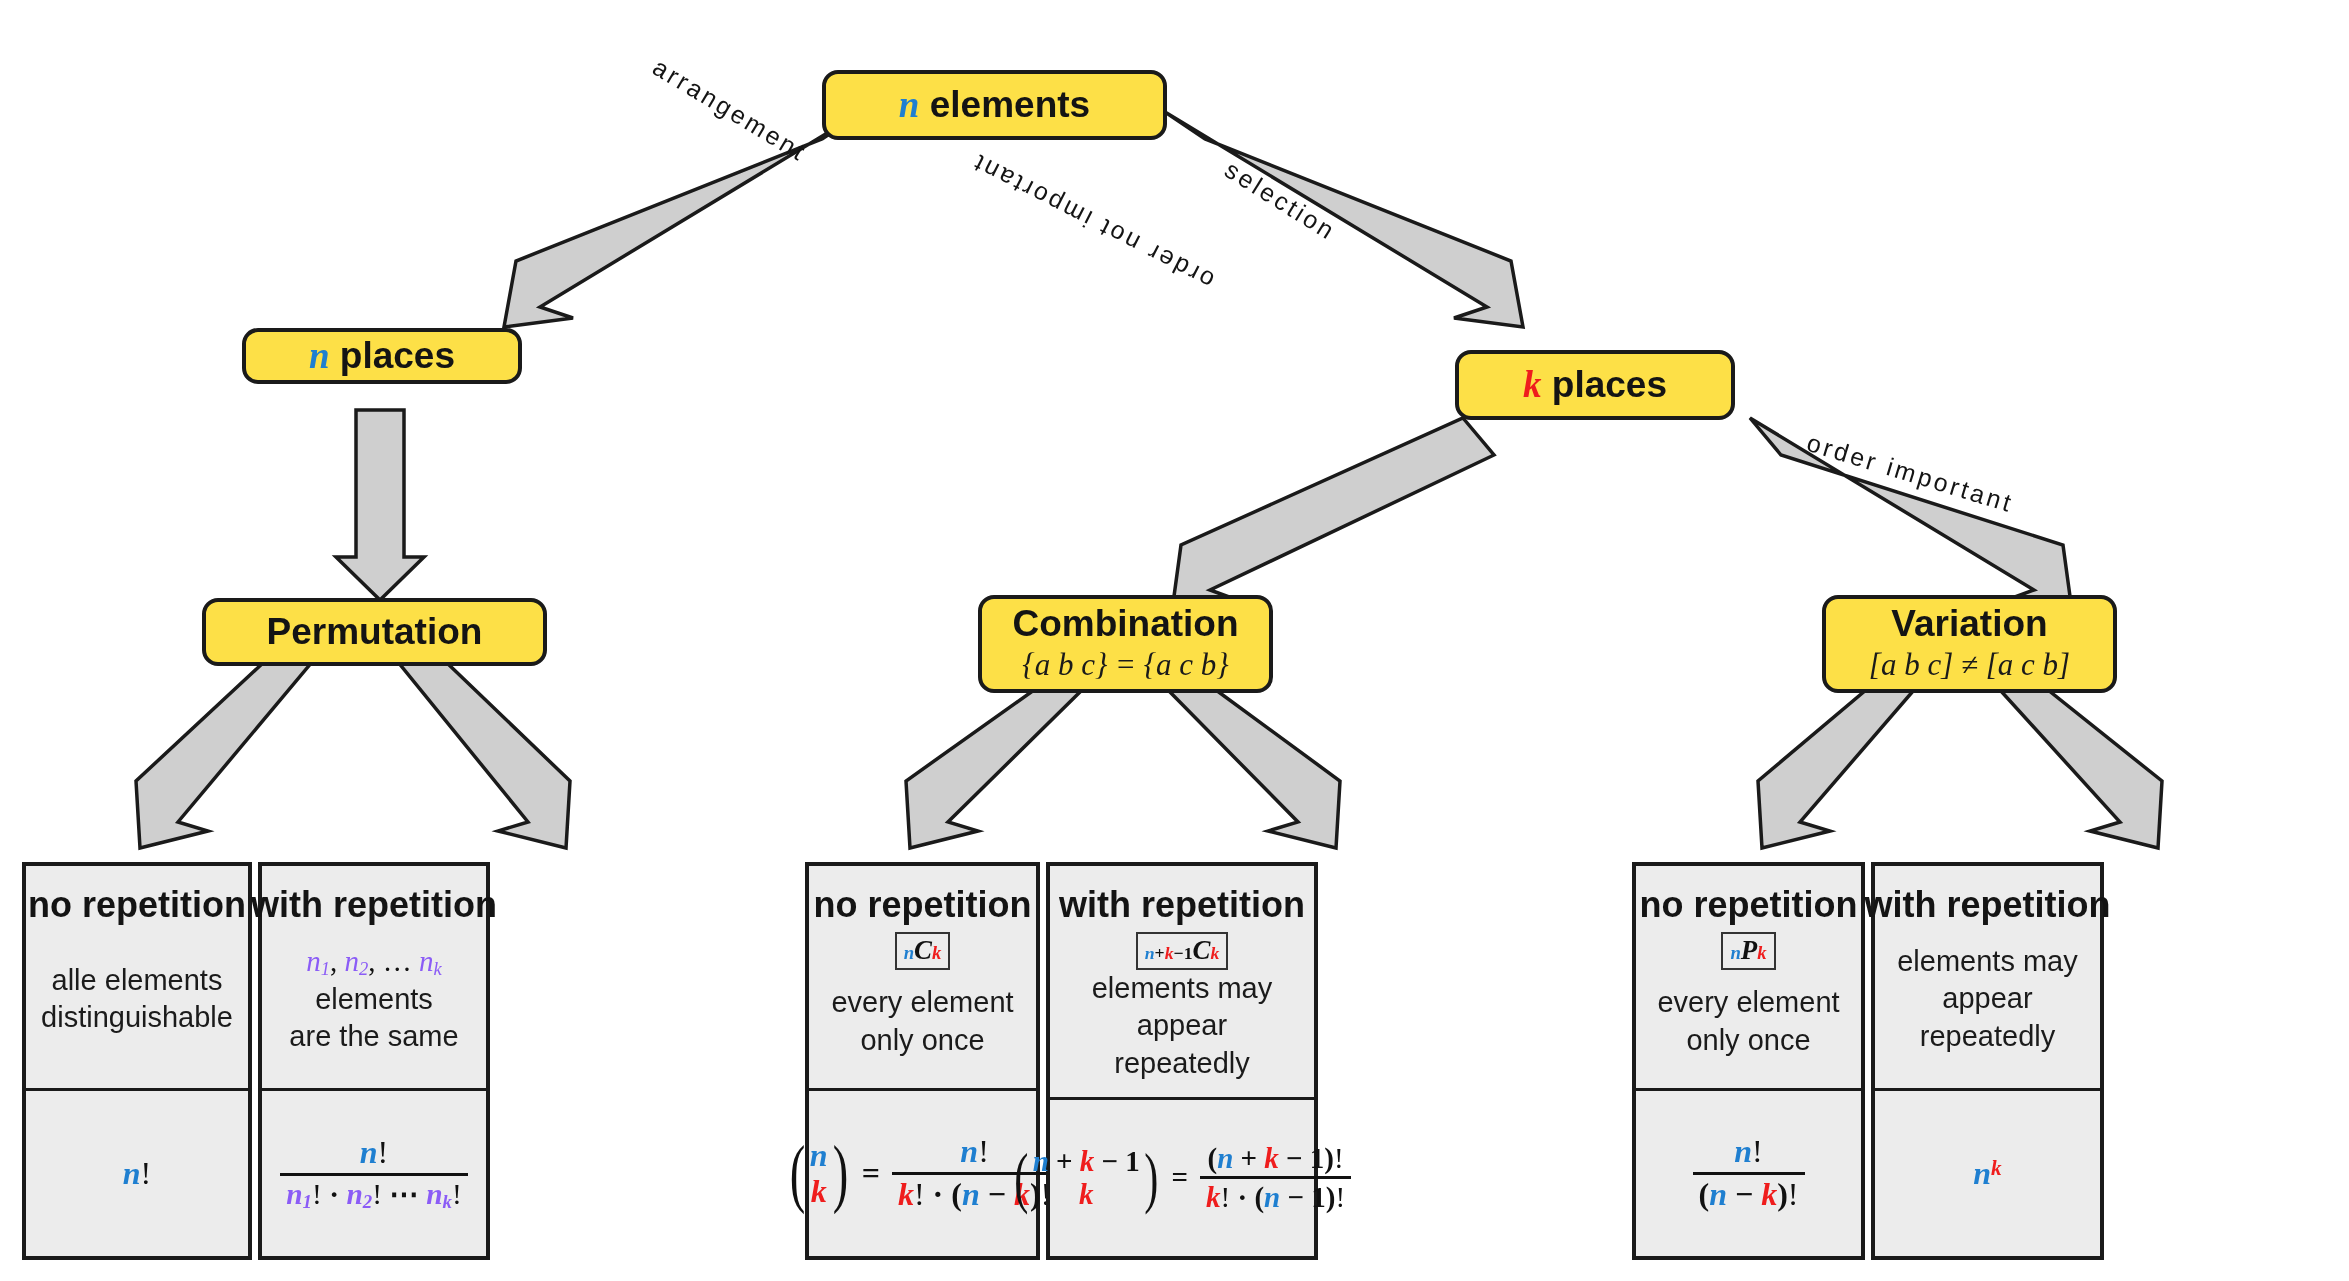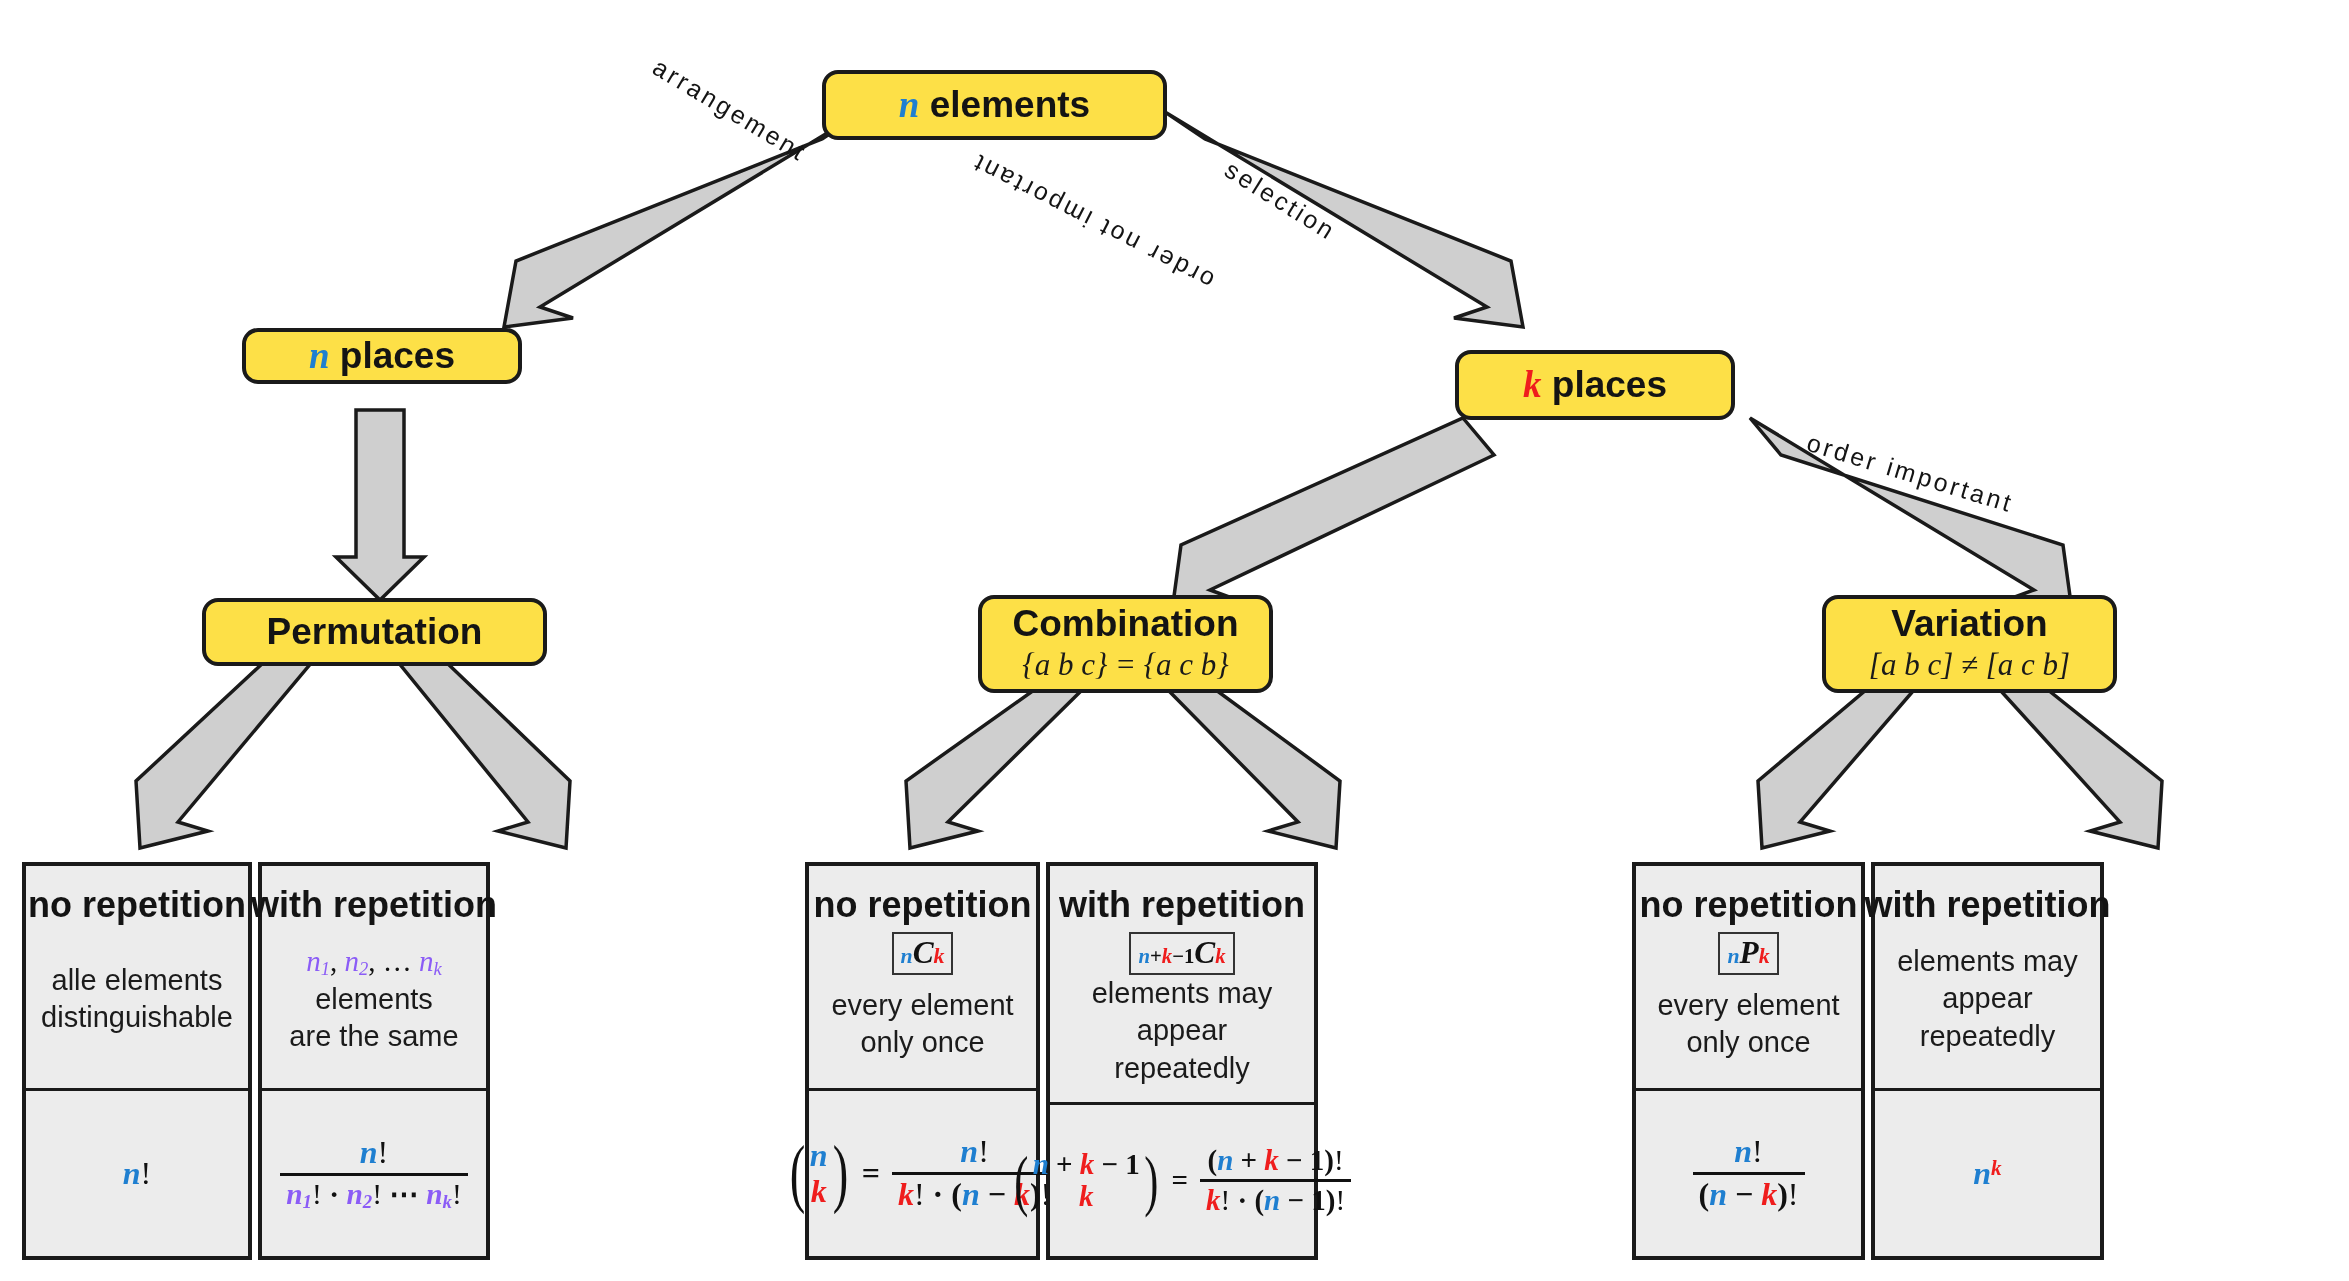--- a/index.html
+++ b/index.html
@@ -58,21 +58,21 @@
   }
   .card .hdr{
     font-size:36px;font-weight:bold;color:#141414;white-space:nowrap;line-height:1.1;
   }
   .card .notation{
     margin-top:7px;
     border:2px solid #333;
     background:#ececec;
     padding:1px 7px 2px 7px;
     font-family:"Liberation Serif",serif;
-    font-size:28px;font-weight:bold;line-height:1.15;
+    font-size:24px;font-weight:bold;line-height:1.15;
     display:inline-block;
   }
   .card .notation .big{font-size:1.12em;font-style:italic;color:#111;}
   .card .desc{
     flex:1;
     display:flex;align-items:center;justify-content:center;
     text-align:center;
     font-size:29px;color:#1b1b1b;line-height:1.3;
     padding:0 10px 14px 10px;box-sizing:border-box;
   }

